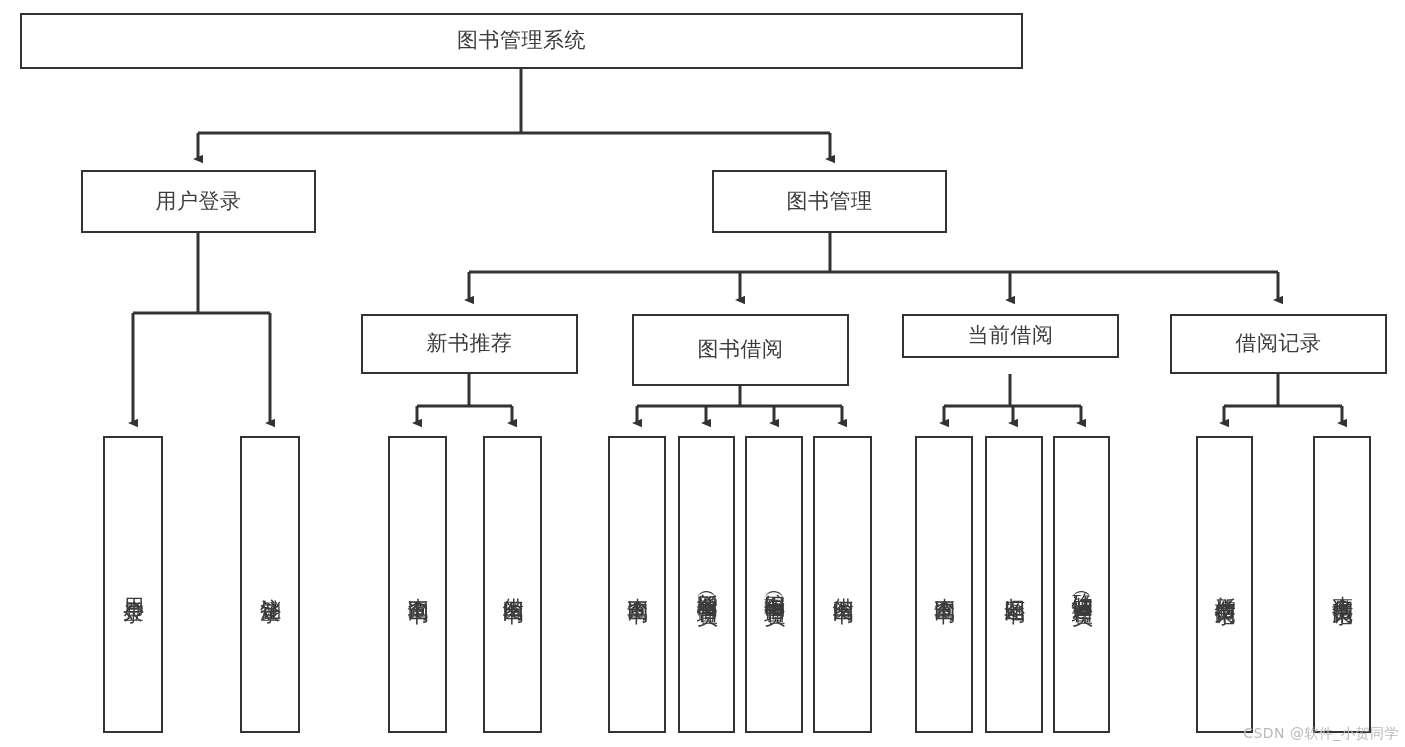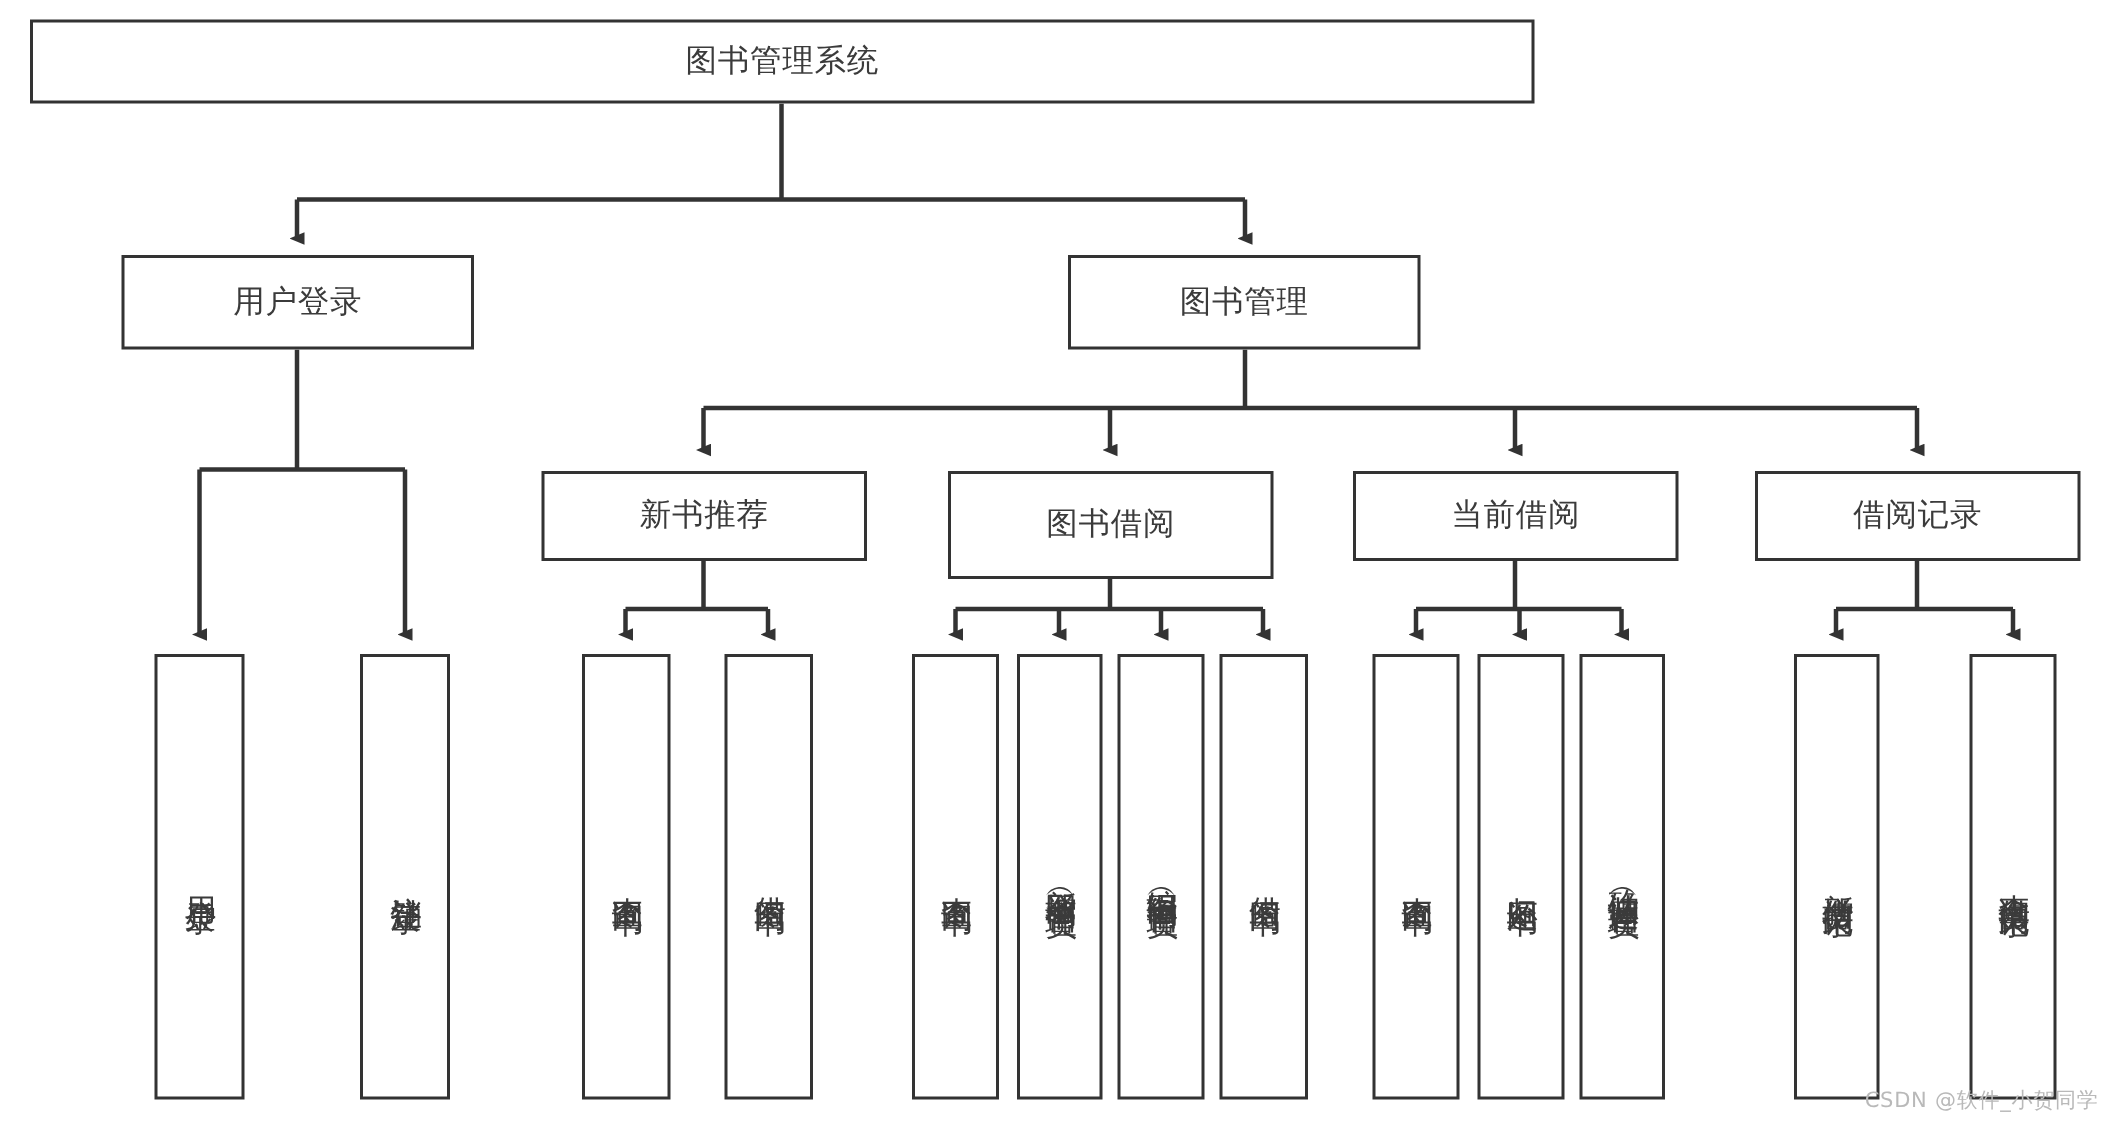--- a/index.html
+++ b/index.html
@@ -144,21 +144,21 @@
   <div class="node" style="left:712px; top:170px; width:235px; height:63px;">
     <span class="label">图书管理</span>
   </div>
 
   <div class="node" style="left:361px; top:314px; width:217px; height:60px;">
     <span class="label">新书推荐</span>
   </div>
   <div class="node" style="left:632px; top:314px; width:217px; height:72px;">
     <span class="label">图书借阅</span>
   </div>
-  <div class="node" style="left:902px; top:314px; width:217px; height:60px;">
+  <div class="node" style="left:902px; top:314px; width:217px; height:44px;">
     <span class="label">当前借阅</span>
   </div>
   <div class="node" style="left:1170px; top:314px; width:217px; height:60px;align-items:center;">
     <span class="label">借阅记录</span>
   </div>
 
   <div class="node vertical" style="left:103px; top:436px; width:60px; height:297px;">
     <span class="label">用户登录</span>
   </div>
   <div class="node vertical" style="left:240px; top:436px; width:60px; height:297px;">

